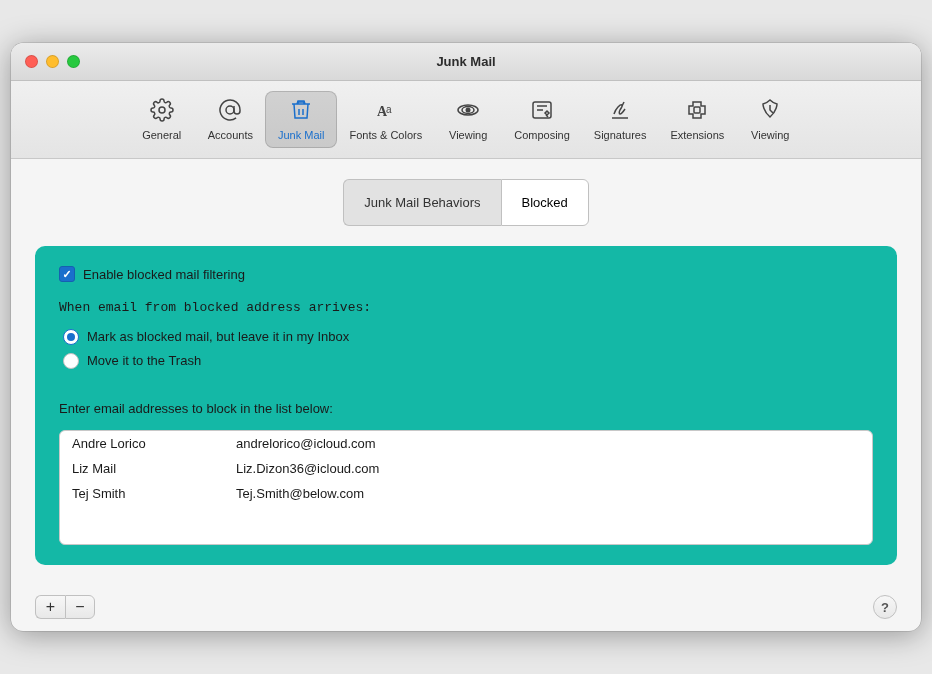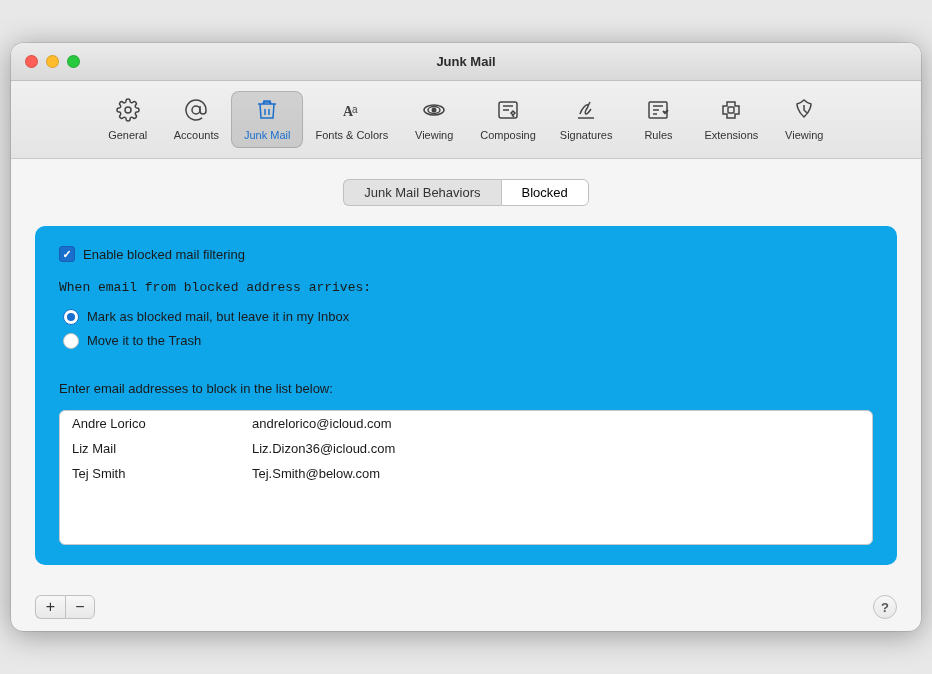--- a/index.html
+++ b/index.html
@@ -119,21 +119,21 @@
 
     .tab-bar {
       display: flex;
       justify-content: center;
       gap: 0;
       margin-bottom: 20px;
       flex-shrink: 0;
     }
 
     .tab {
-      padding: 5px 20px;
+      padding: 15px 20px;
       font-size: 13px;
       background: #e2e2e2;
       border: 1px solid #c0c0c0;
       cursor: pointer;
       color: #333;
     }
 
     .tab:first-child {
       border-radius: 6px 0 0 6px;
       border-right: none;
@@ -142,21 +142,21 @@
     .tab:last-child {
       border-radius: 0 6px 6px 0;
     }
 
     .tab.active {
       background: #fff;
       color: #000;
     }
 
     .panel {
-      background: #0ea5e9;
+      background: #14b8a6;
       border-radius: 10px;
       padding: 20px 24px;
       flex: 1;
       display: flex;
       flex-direction: column;
       gap: 14px;
       overflow: hidden;
     }
 
     .checkbox-row {
@@ -257,21 +257,21 @@
     .email-list-inner {
       flex: 1;
       overflow-y: auto;
     }
 
     .email-row {
       display: flex;
       padding: 5px 12px;
       font-size: 13px;
       color: #1a1a1a;
-      gap: 60px;
+      gap: 44px;
     }
 
     .email-name {
       width: 120px;
       flex-shrink: 0;
     }
 
     .email-address {
       color: #1a1a1a;
     }
@@ -419,30 +419,20 @@
       <span class="toolbar-icon">
         <svg class="icon-svg" viewBox="0 0 24 24" fill="none" stroke="#444" stroke-width="1.5">
           <path d="M4 20h16"></path>
           <path d="M6 16c1-3 2-5 4-7s3-3 4-2-1 3-2 5-1 4 0 4 3-2 5-5"></path>
           <path d="M14 8l2-4"></path>
         </svg>
       </span>
       <span class="toolbar-label">Signatures</span>
     </div>
 
-    <div class="toolbar-item">
-      <span class="toolbar-icon">
-        <svg class="icon-svg" viewBox="0 0 24 24" fill="none" stroke="#444" stroke-width="1.5">
-          <rect x="3" y="4" width="18" height="16" rx="1"></rect>
-          <path d="M7 8h10M7 12h6M7 16h4"></path>
-          <path d="M17 13l2 2 3-3" stroke-width="2"></path>
-        </svg>
-      </span>
-      <span class="toolbar-label">Rules</span>
-    </div>
 
     <div class="toolbar-item">
       <span class="toolbar-icon">
         <svg class="icon-svg" viewBox="0 0 24 24" fill="none" stroke="#444" stroke-width="1.5">
           <path d="M4 8h4V4h8v4h4v8h-4v4H8v-4H4z"></path>
           <rect x="9" y="9" width="6" height="6" rx="1"></rect>
         </svg>
       </span>
       <span class="toolbar-label">Extensions</span>
     </div>

